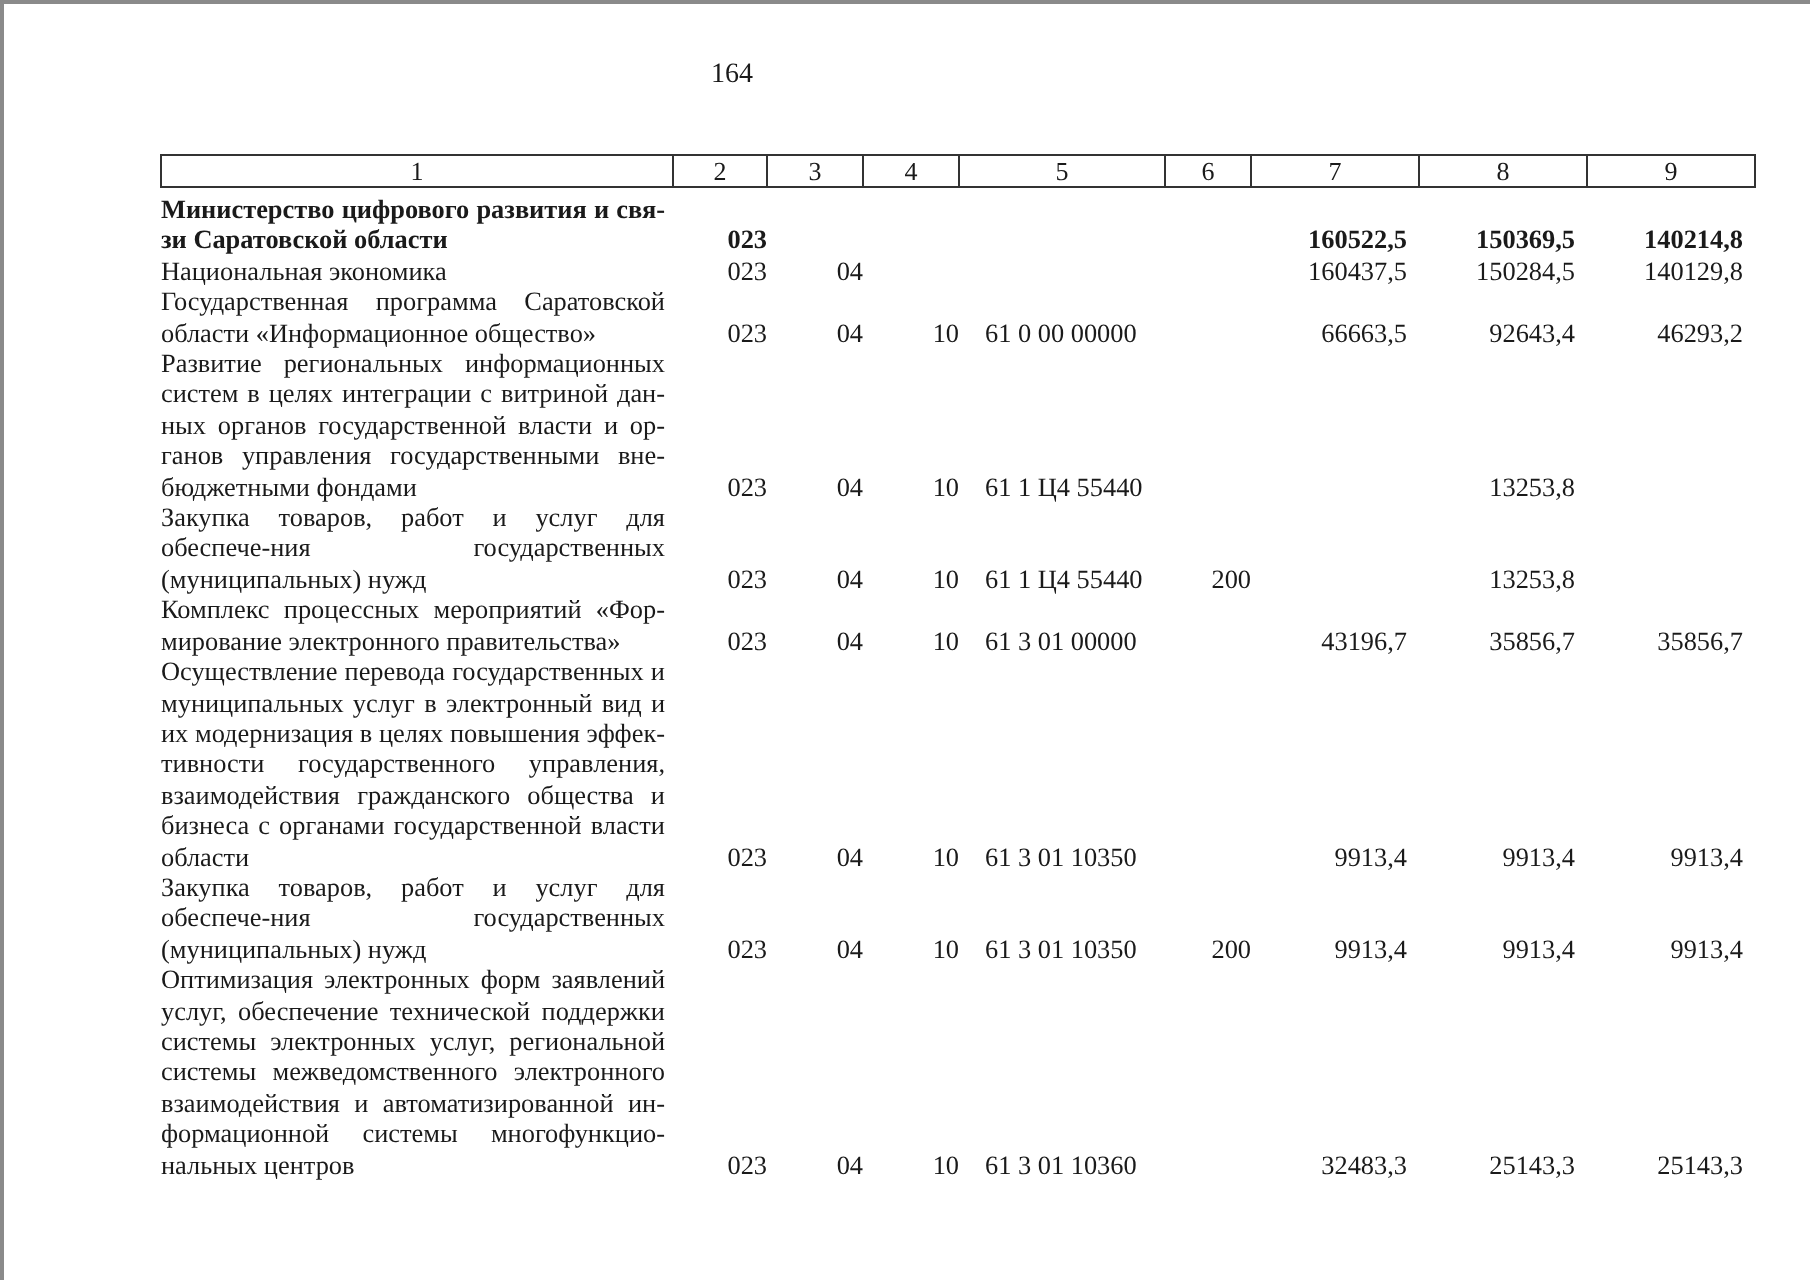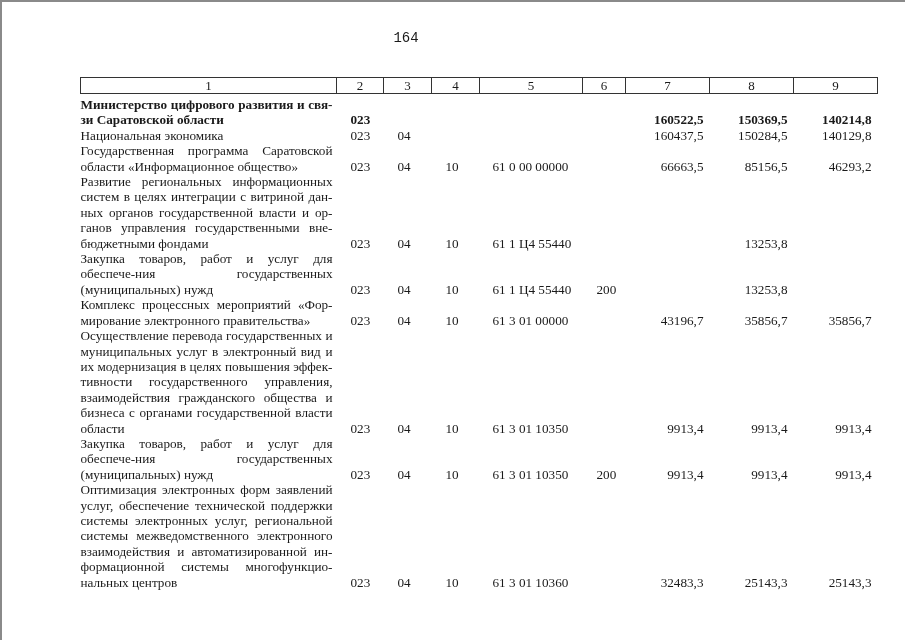--- a/index.html
+++ b/index.html
@@ -4,36 +4,36 @@
 <style>
   html, body { margin: 0; padding: 0; }
   body {
     width: 905px; height: 640px; background: #ffffff; position: relative; overflow: hidden;
     font-family: "DejaVu Serif", "Liberation Serif", serif; color: #1a1a1a;
   }
   .frame-top { position: absolute; left: 0; top: 0; width: 905px; height: 2px; background: #8a8a8a; }
   .frame-left { position: absolute; left: 0; top: 0; width: 2px; height: 640px; background: #8a8a8a; }
   .page-num {
     position: absolute; left: 0; width: 732px; top: 30px; text-align: center;
-    font-family: Liberation Mono, monospace; font-size: 14px; padding-left: 40px;
+    font-family: Liberation Serif, serif; font-size: 14px;
   }
   .doc {
     position: absolute; left: 80px; top: 77px; width: 797px;
     font-family: "Liberation Serif", serif; font-size: 13.2px; line-height: 15.4px;
   }
   table { border-collapse: collapse; width: 797px; table-layout: fixed; }
   col.c1 { width: 256px; } col.c2 { width: 47px; } col.c3 { width: 48px; } col.c4 { width: 48px; }
   col.c5 { width: 103px; } col.c6 { width: 43px; } col.c7 { width: 84px; } col.c8 { width: 84px; } col.c9 { width: 84px; }
   thead th {
     border: 1px solid #333; font-weight: normal; text-align: center; height: 15px; padding: 0;
     font-size: 13px; line-height: 15px;
   }
   tbody td { padding: 0; vertical-align: bottom; white-space: nowrap; }
   td.name { white-space: normal; text-align: justify; text-align-last: left; padding-right: 4px; margin-left: 16px; }
-  td.code { text-align: left; padding-left: 14px; }
+  td.code { text-align: right; padding-left: 14px; }
   td.code5 { text-align: left; padding-left: 13px; }
   td.num { text-align: right; padding-right: 6px; }
   tr.bold td { font-weight: bold; }
   tbody tr:first-child td { padding-top: 3px; }
 </style>
 </head>
 <body>
 
 <div class="frame-top"></div>
 <div class="frame-left"></div>
@@ -90,21 +90,21 @@
           <td class="num">140129,8</td>
         </tr>
         <tr>
           <td class="name">Государственная программа Саратовской области «Информационное общество»</td>
           <td class="code">023</td>
           <td class="code">04</td>
           <td class="code">10</td>
           <td class="code5">61 0 00 00000</td>
           <td class="code"></td>
           <td class="num">66663,5</td>
-          <td class="num">85156,5</td>
+          <td class="num">92643,4</td>
           <td class="num">46293,2</td>
         </tr>
         <tr>
           <td class="name">Развитие региональных информационных систем в целях интеграции с витриной дан-ных органов государственной власти и ор-ганов управления государственными вне-бюджетными фондами</td>
           <td class="code">023</td>
           <td class="code">04</td>
           <td class="code">10</td>
           <td class="code5">61 1 Ц4 55440</td>
           <td class="code"></td>
           <td class="num"></td>

